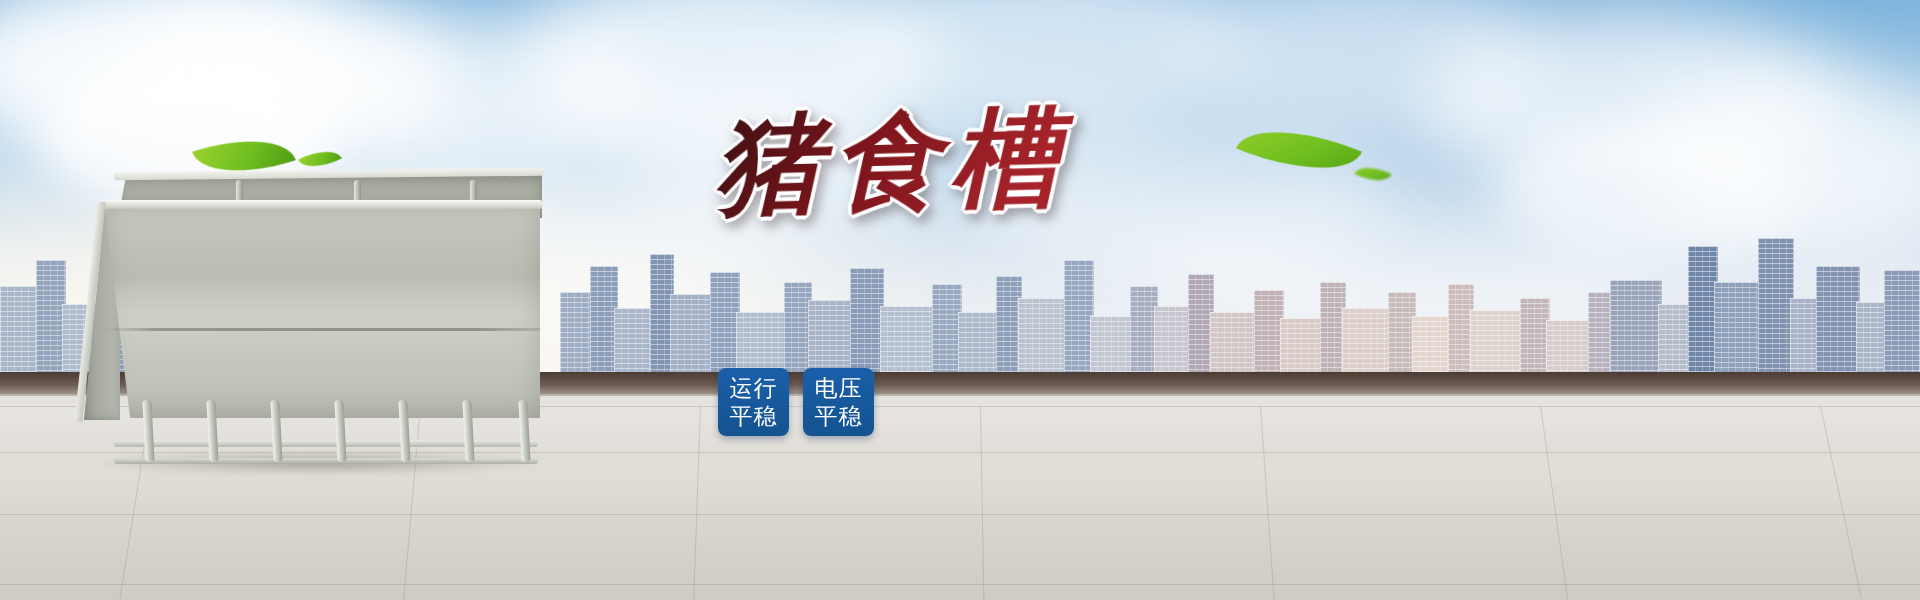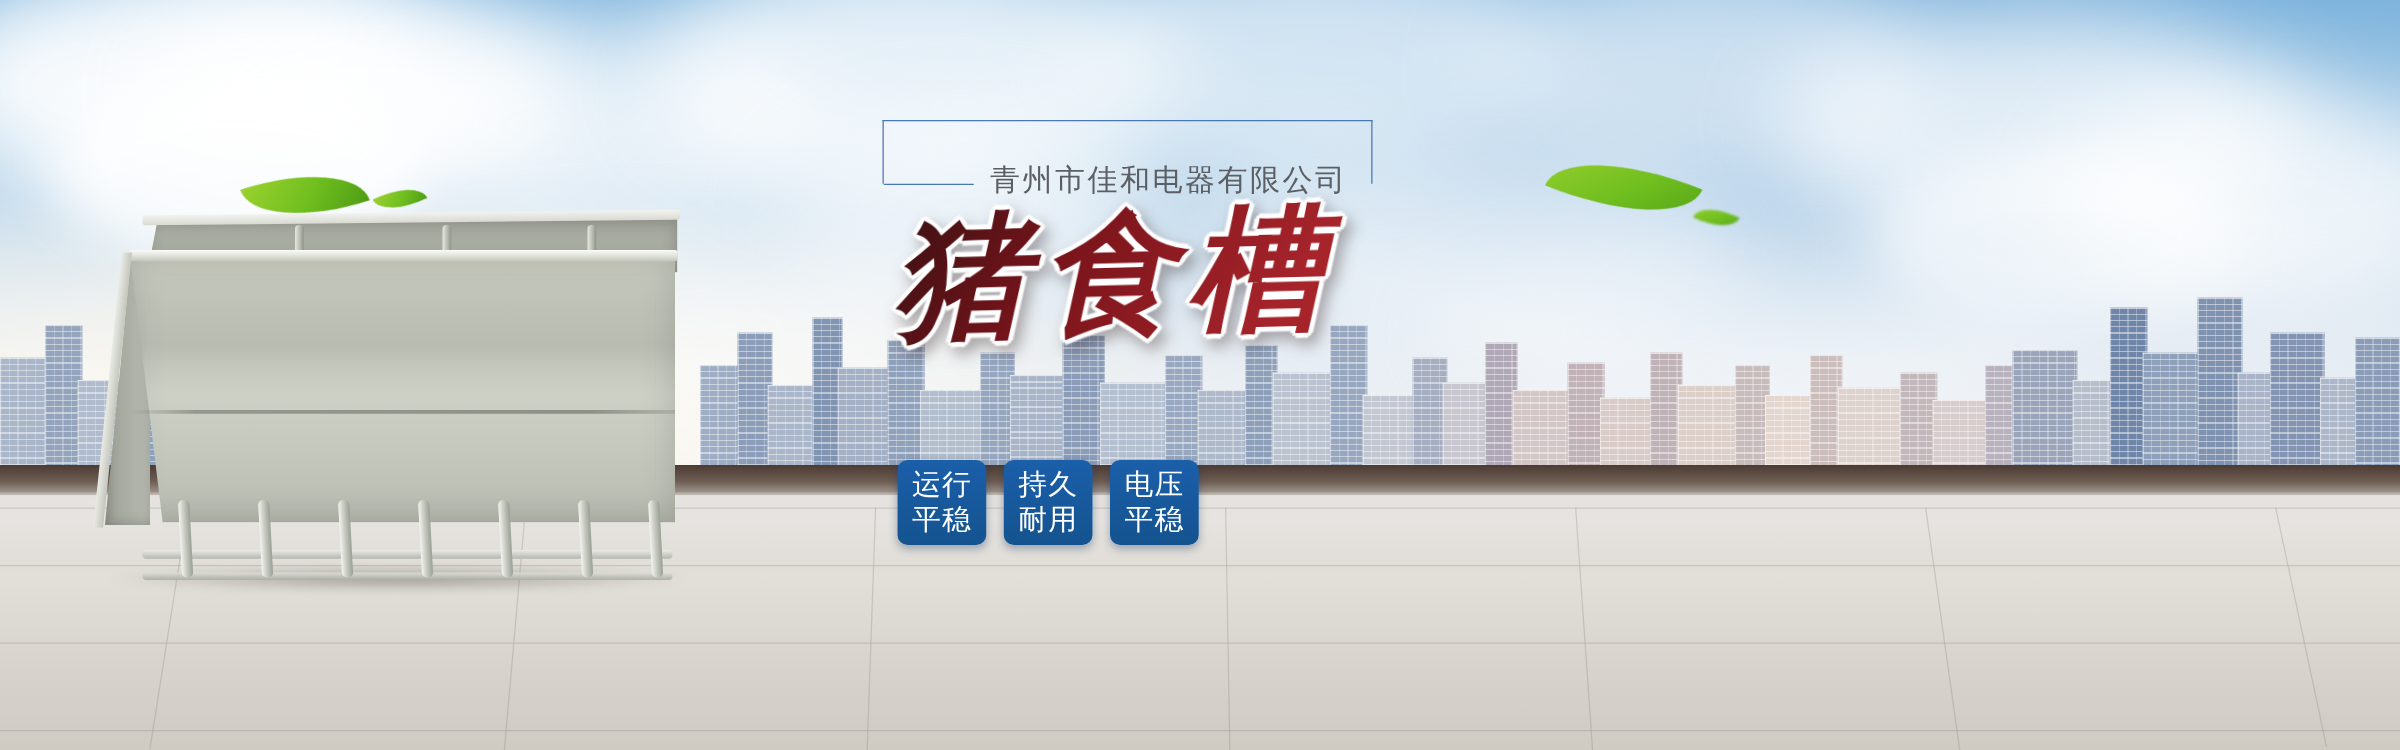--- a/index.html
+++ b/index.html
@@ -371,37 +371,29 @@
         <div class="bar" style="left:222px;"></div>
         <div class="bar" style="left:286px;"></div>
         <div class="bar" style="left:350px;"></div>
         <div class="bar" style="left:406px;"></div>
       </div>
     </div>
   </div>
 
   <div class="copy">
 
-    <div class="brandline">
-      <div class="frame"></div>
-      <div class="name">青州市佳和电器有限公司</div>
-    </div>
 
     <div class="headline">猪食槽</div>
 
   </div>
 
   <div class="badges">
     <div class="badge">
       <span>运行</span>
       <span>平稳</span>
     </div>
     <div class="badge">
-      <span>持久</span>
-      <span>耐用</span>
-    </div>
-    <div class="badge">
       <span>电压</span>
       <span>平稳</span>
     </div>
   </div>
 
 </div>
 
 </body></html>

